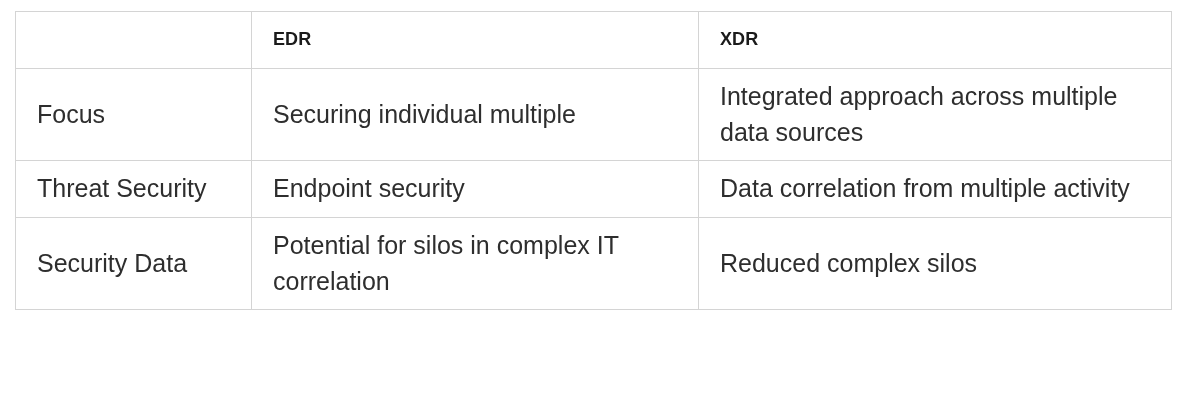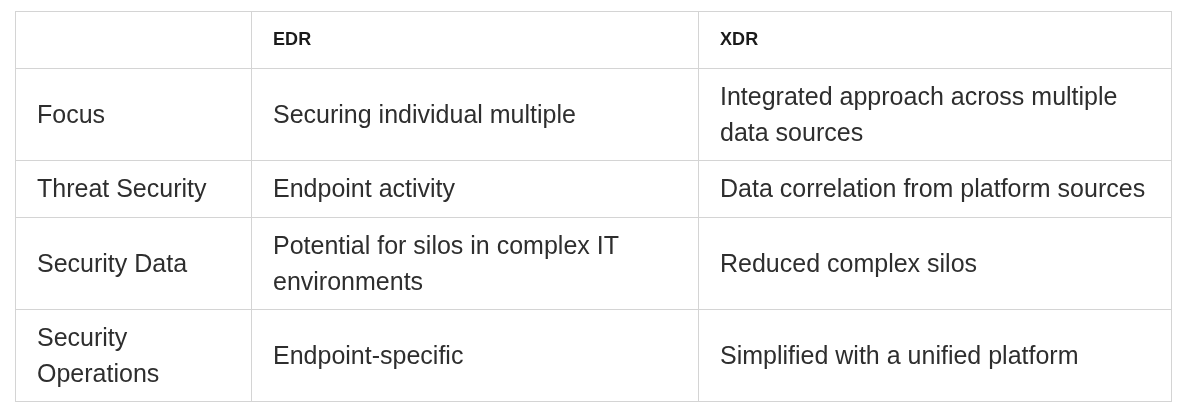--- a/index.html
+++ b/index.html
@@ -97,44 +97,33 @@
           </td>
           <td>
             <span class="cell-text">Integrated approach across multiple data sources</span>
           </td>
         </tr>
         <tr class="row-threat">
           <td>
             <span class="cell-text">Threat Security</span>
           </td>
           <td>
-            <span class="cell-text">Endpoint activity</span>
+            <span class="cell-text">Endpoint security</span>
           </td>
           <td>
-            <span class="cell-text">Data correlation from platform sources</span>
+            <span class="cell-text">Data correlation from multiple activity</span>
           </td>
         </tr>
         <tr class="row-silos">
           <td>
             <span class="cell-text">Security Data</span>
           </td>
           <td>
-            <span class="cell-text">Potential for silos in complex IT environments</span>
+            <span class="cell-text">Potential for silos in complex IT correlation</span>
           </td>
           <td>
             <span class="cell-text">Reduced complex silos</span>
-          </td>
-        </tr>
-        <tr class="row-ops">
-          <td>
-            <span class="cell-text">Security Operations</span>
-          </td>
-          <td>
-            <span class="cell-text">Endpoint-specific</span>
-          </td>
-          <td>
-            <span class="cell-text">Simplified with a unified platform</span>
           </td>
         </tr>
       </tbody>
     </table>
   </div>
 </div>
 
 </body></html>

